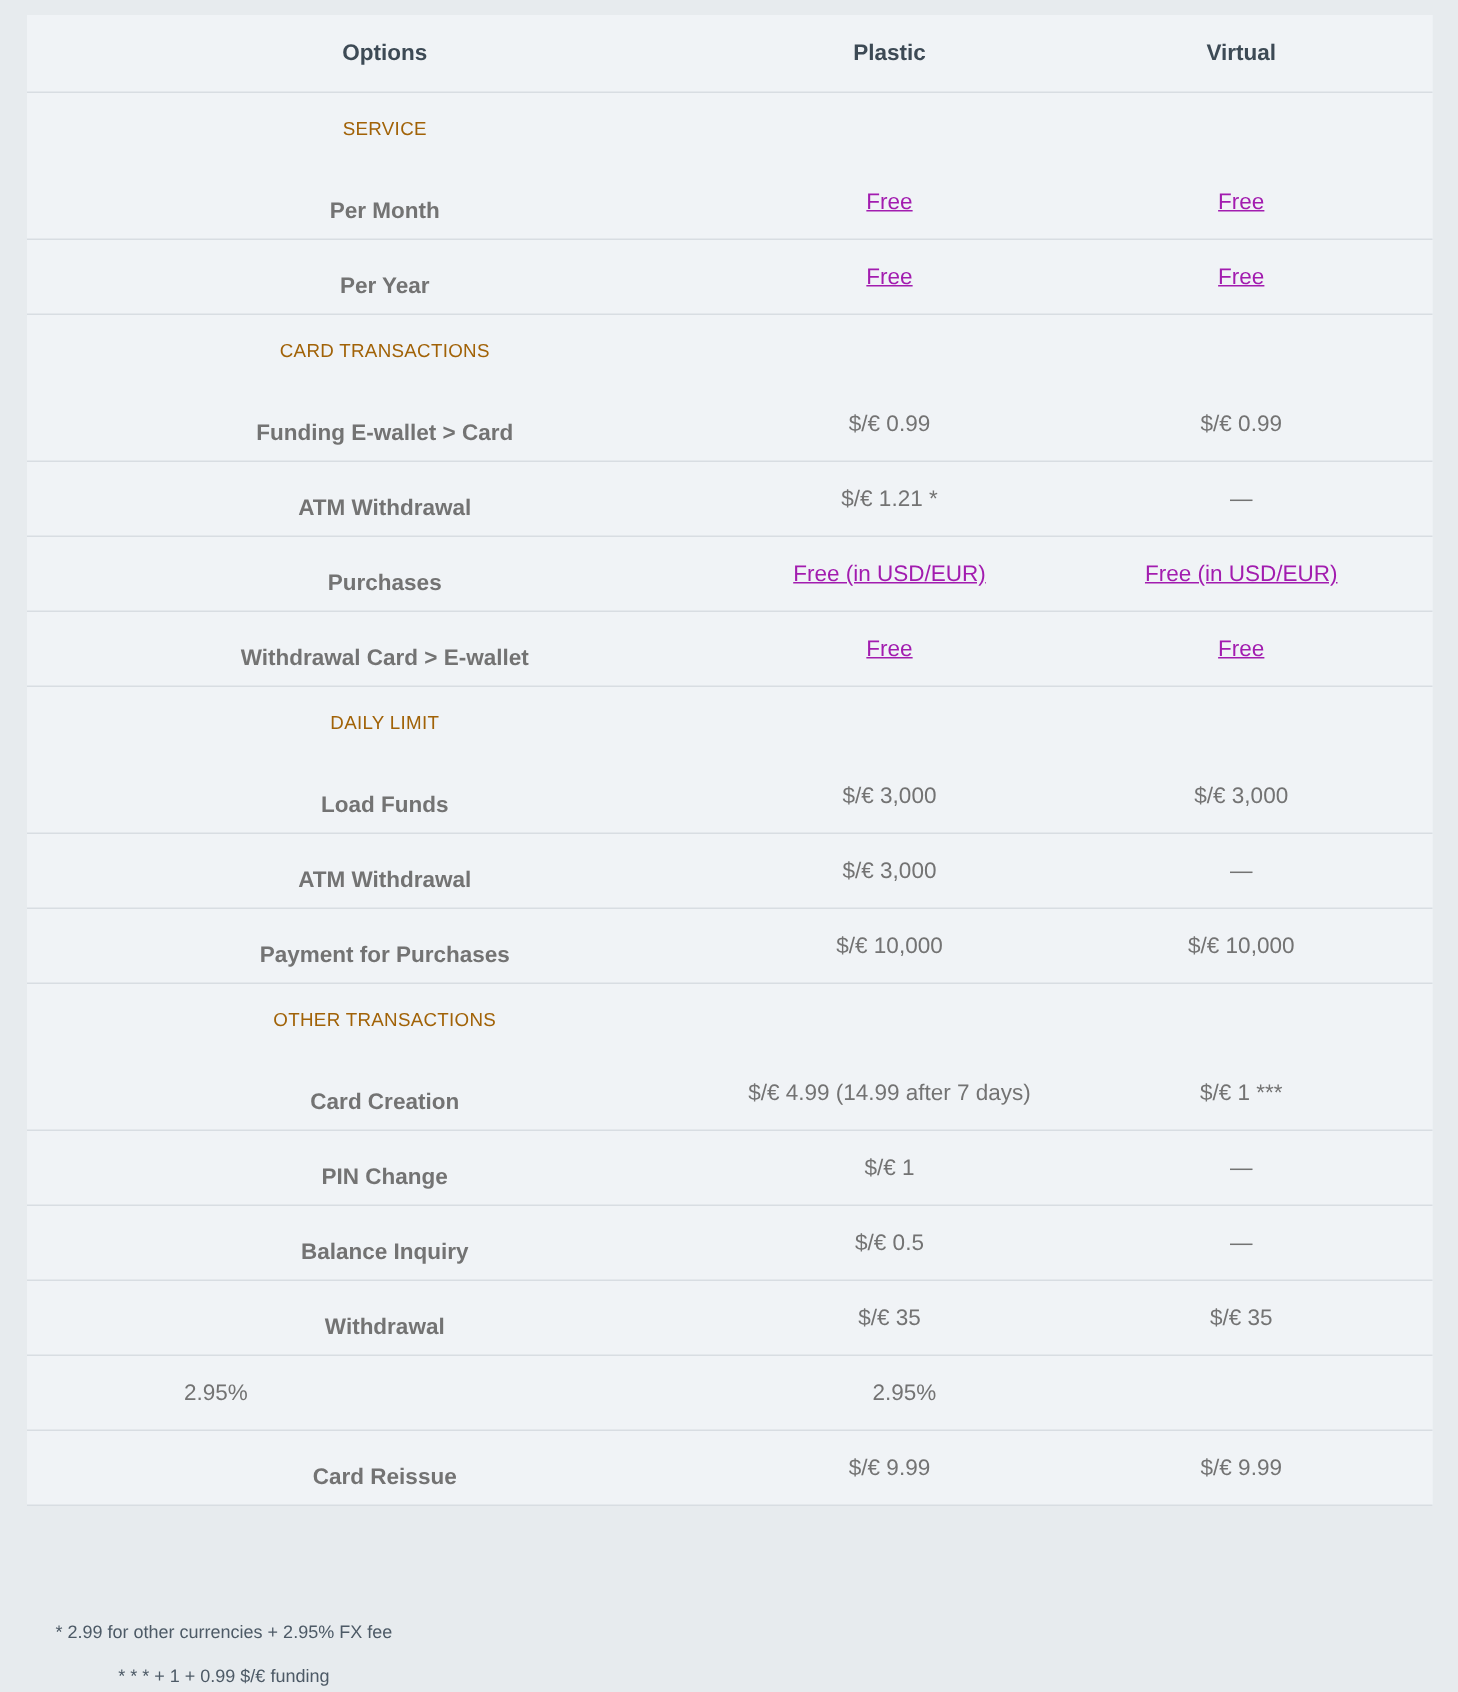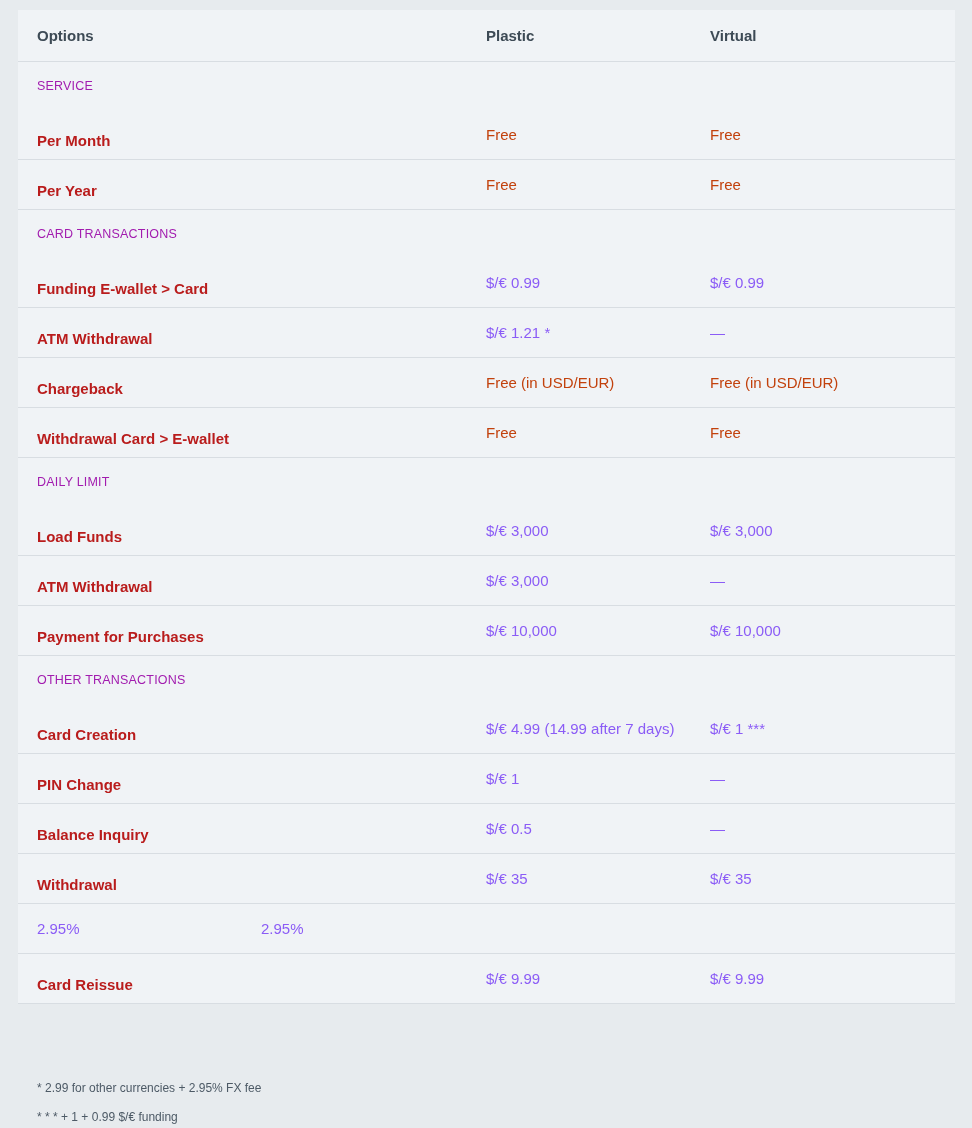--- a/index.html
+++ b/index.html
@@ -2,21 +2,21 @@
 <html><head>
 <meta charset="utf-8">
 <style>
   * { margin: 0; padding: 0; box-sizing: border-box; }
   html, body {
     width: 972px; height: 1128px;
     background: #e7ebee;
     font-family: "Liberation Sans", "DejaVu Sans", sans-serif;
     overflow: hidden;
   }
-  .page { position: relative; width: 972px; height: 1052px; }
+  .page { position: relative; width: 972px; height: 1052px; text-align: center; }
   .table {
     position: absolute;
     left: 18px; top: 10px; width: 937px;
     background: #f0f3f6;
   }
   .row {
     display: flex;
     align-items: center;
     padding-left: 19px;
     background: #f0f3f6;
@@ -29,38 +29,38 @@
     border-bottom: 1px solid #d8dde2;
   }
   .row.head > div {
     font-weight: 700;
     font-size: 15px;
     color: #3d4a55;
   }
   .row.section { height: 48px; }
   .row.section .c1 {
     font-size: 12.5px;
-    color: #a21caf;
+    color: #a16207;
     letter-spacing: 0.2px;
   }
   .row.data {
     height: 50px;
     border-bottom: 1px solid #d8dde2;
   }
   .row.data .c1 {
     font-weight: 700;
     font-size: 15px;
-    color: #b91c1c;
+    color: #737373;
     margin-top: 12px;
   }
   .row.data .c2, .row.data .c3 {
     font-size: 15px;
-    color: #8b5cf6;
+    color: #737373;
   }
-  .row.data .green { color: #c2410c; }
+  .row.data .green { color: #a21caf; text-decoration: underline; }
   .footnotes {
     position: absolute;
     left: 37px; top: 1044px; margin-top: 36px;
   }
   .footnote {
     font-size: 12px;
     color: #4d5a66;
     line-height: 16px;
     margin-bottom: 13px;
   }
@@ -98,21 +98,21 @@
       <div class="c1">Funding E-wallet &gt; Card</div>
       <div class="c2">$/€ 0.99</div>
       <div class="c3">$/€ 0.99</div>
     </div>
     <div class="row data">
       <div class="c1">ATM Withdrawal</div>
       <div class="c2">$/€ 1.21 *</div>
       <div class="c3">—</div>
     </div>
     <div class="row data">
-      <div class="c1">Chargeback</div>
+      <div class="c1">Purchases</div>
       <div class="c2 green">Free (in USD/EUR)</div>
       <div class="c3 green">Free (in USD/EUR)</div>
     </div>
     <div class="row data">
       <div class="c1">Withdrawal Card &gt; E-wallet</div>
       <div class="c2 green">Free</div>
       <div class="c3 green">Free</div>
     </div>
 
     <div class="row section">

